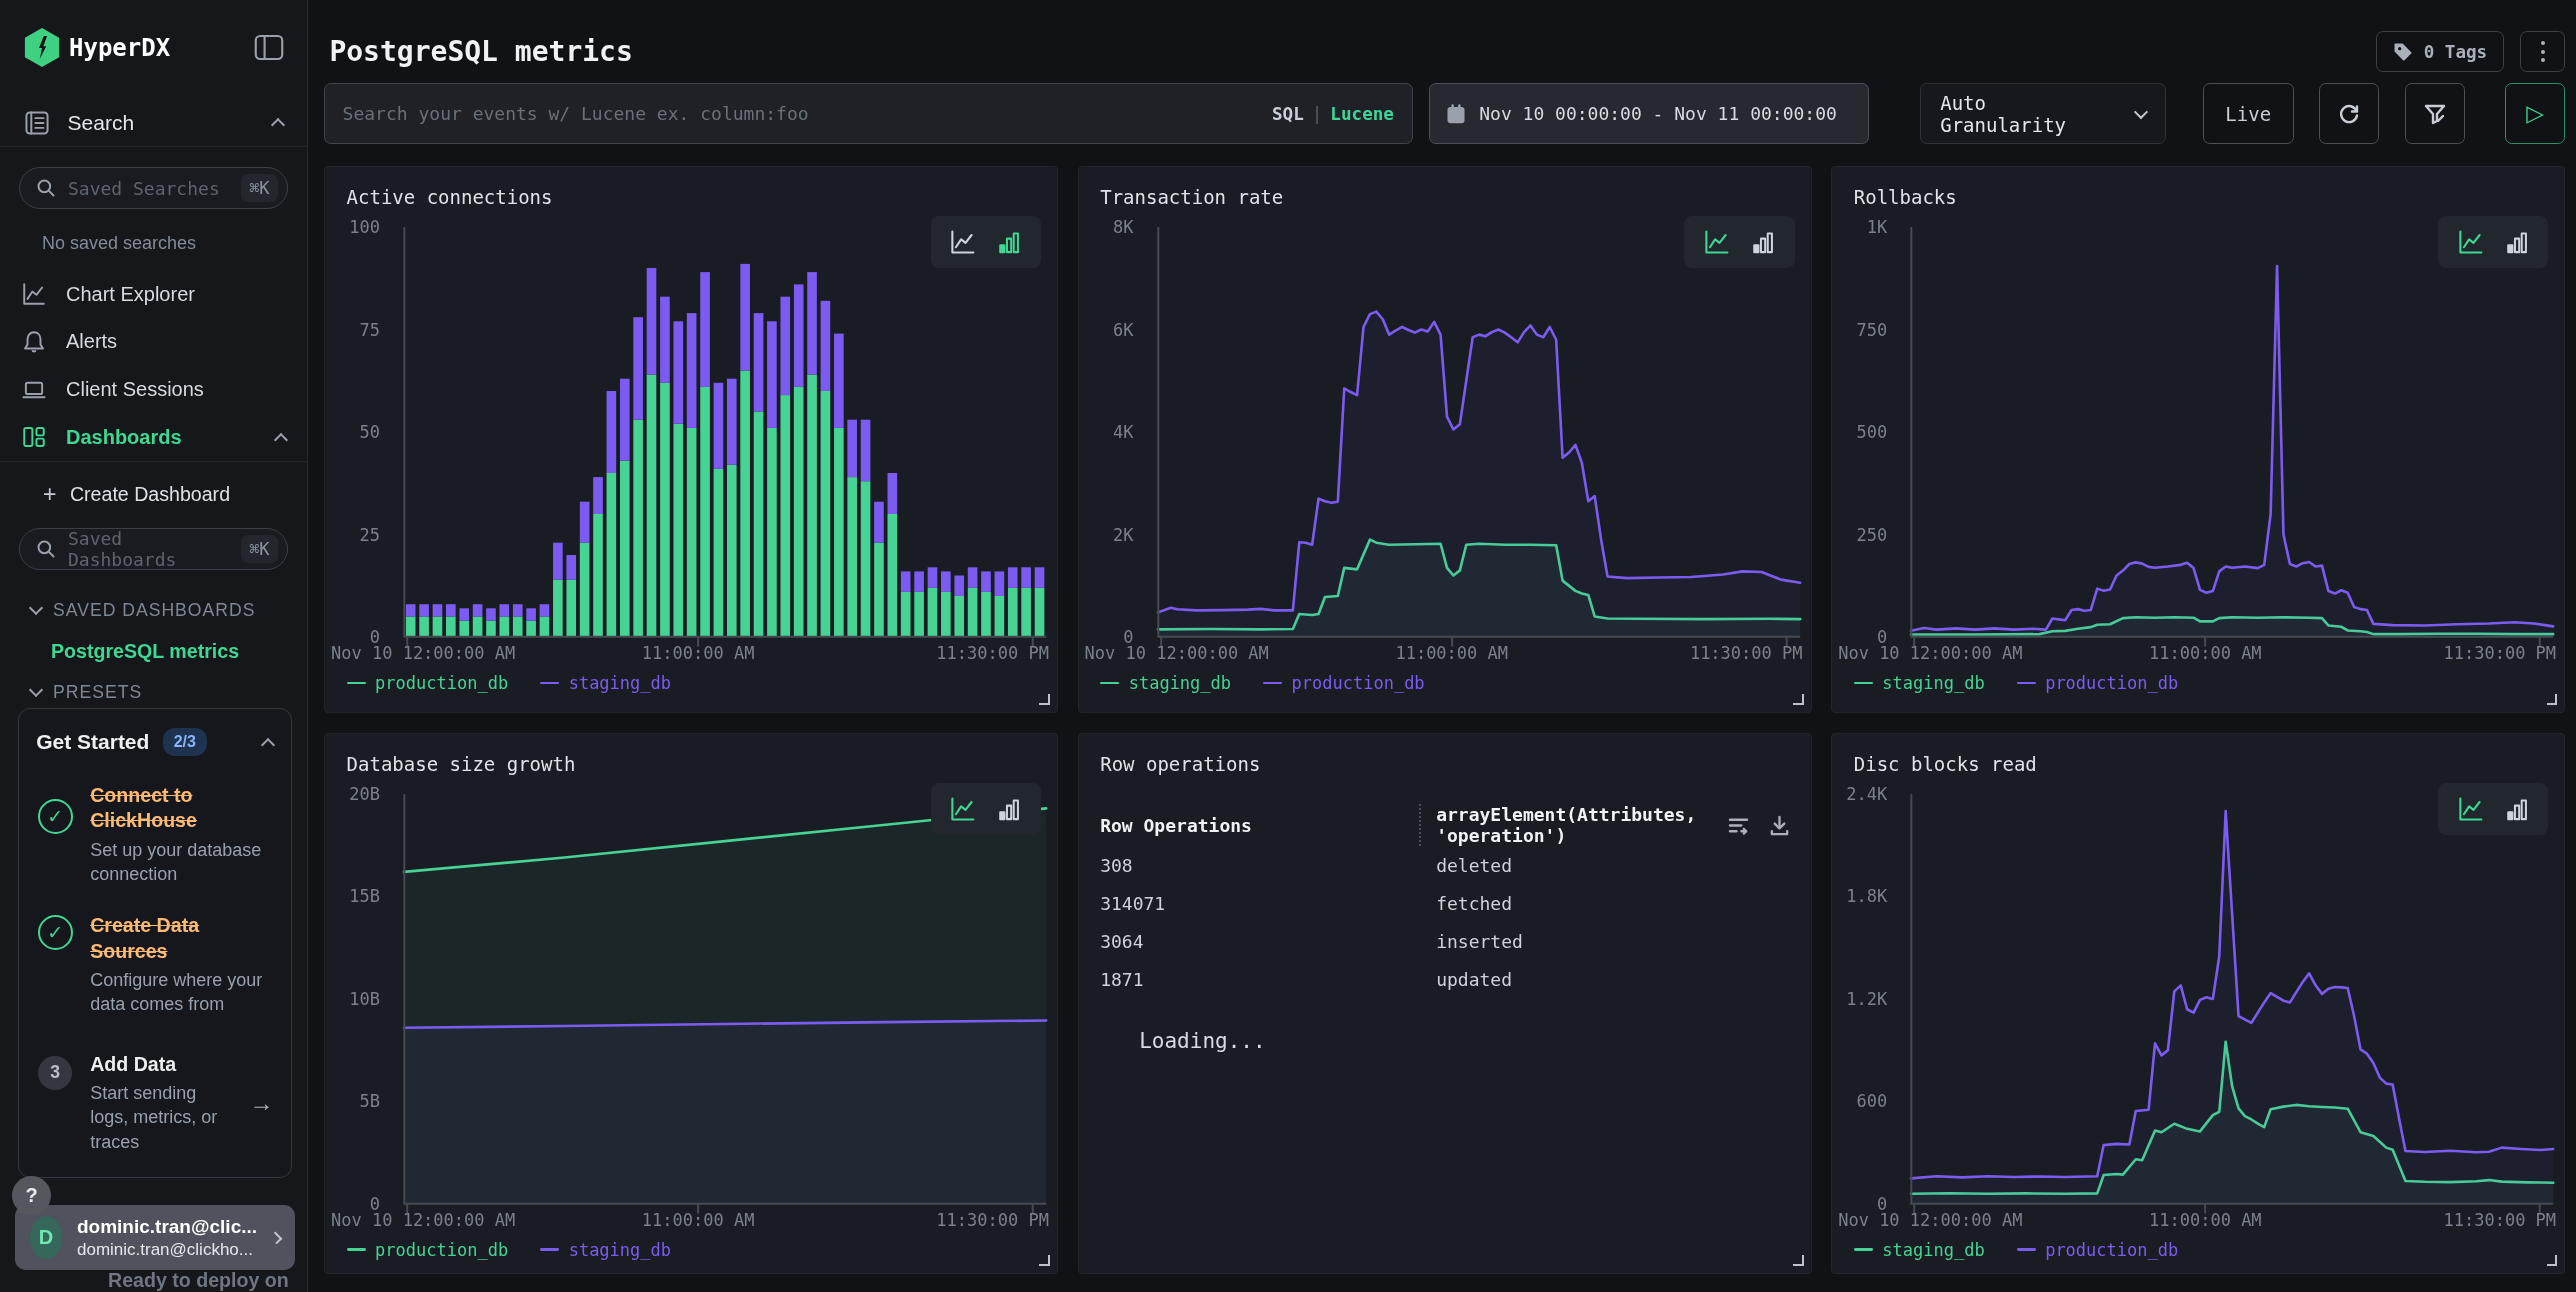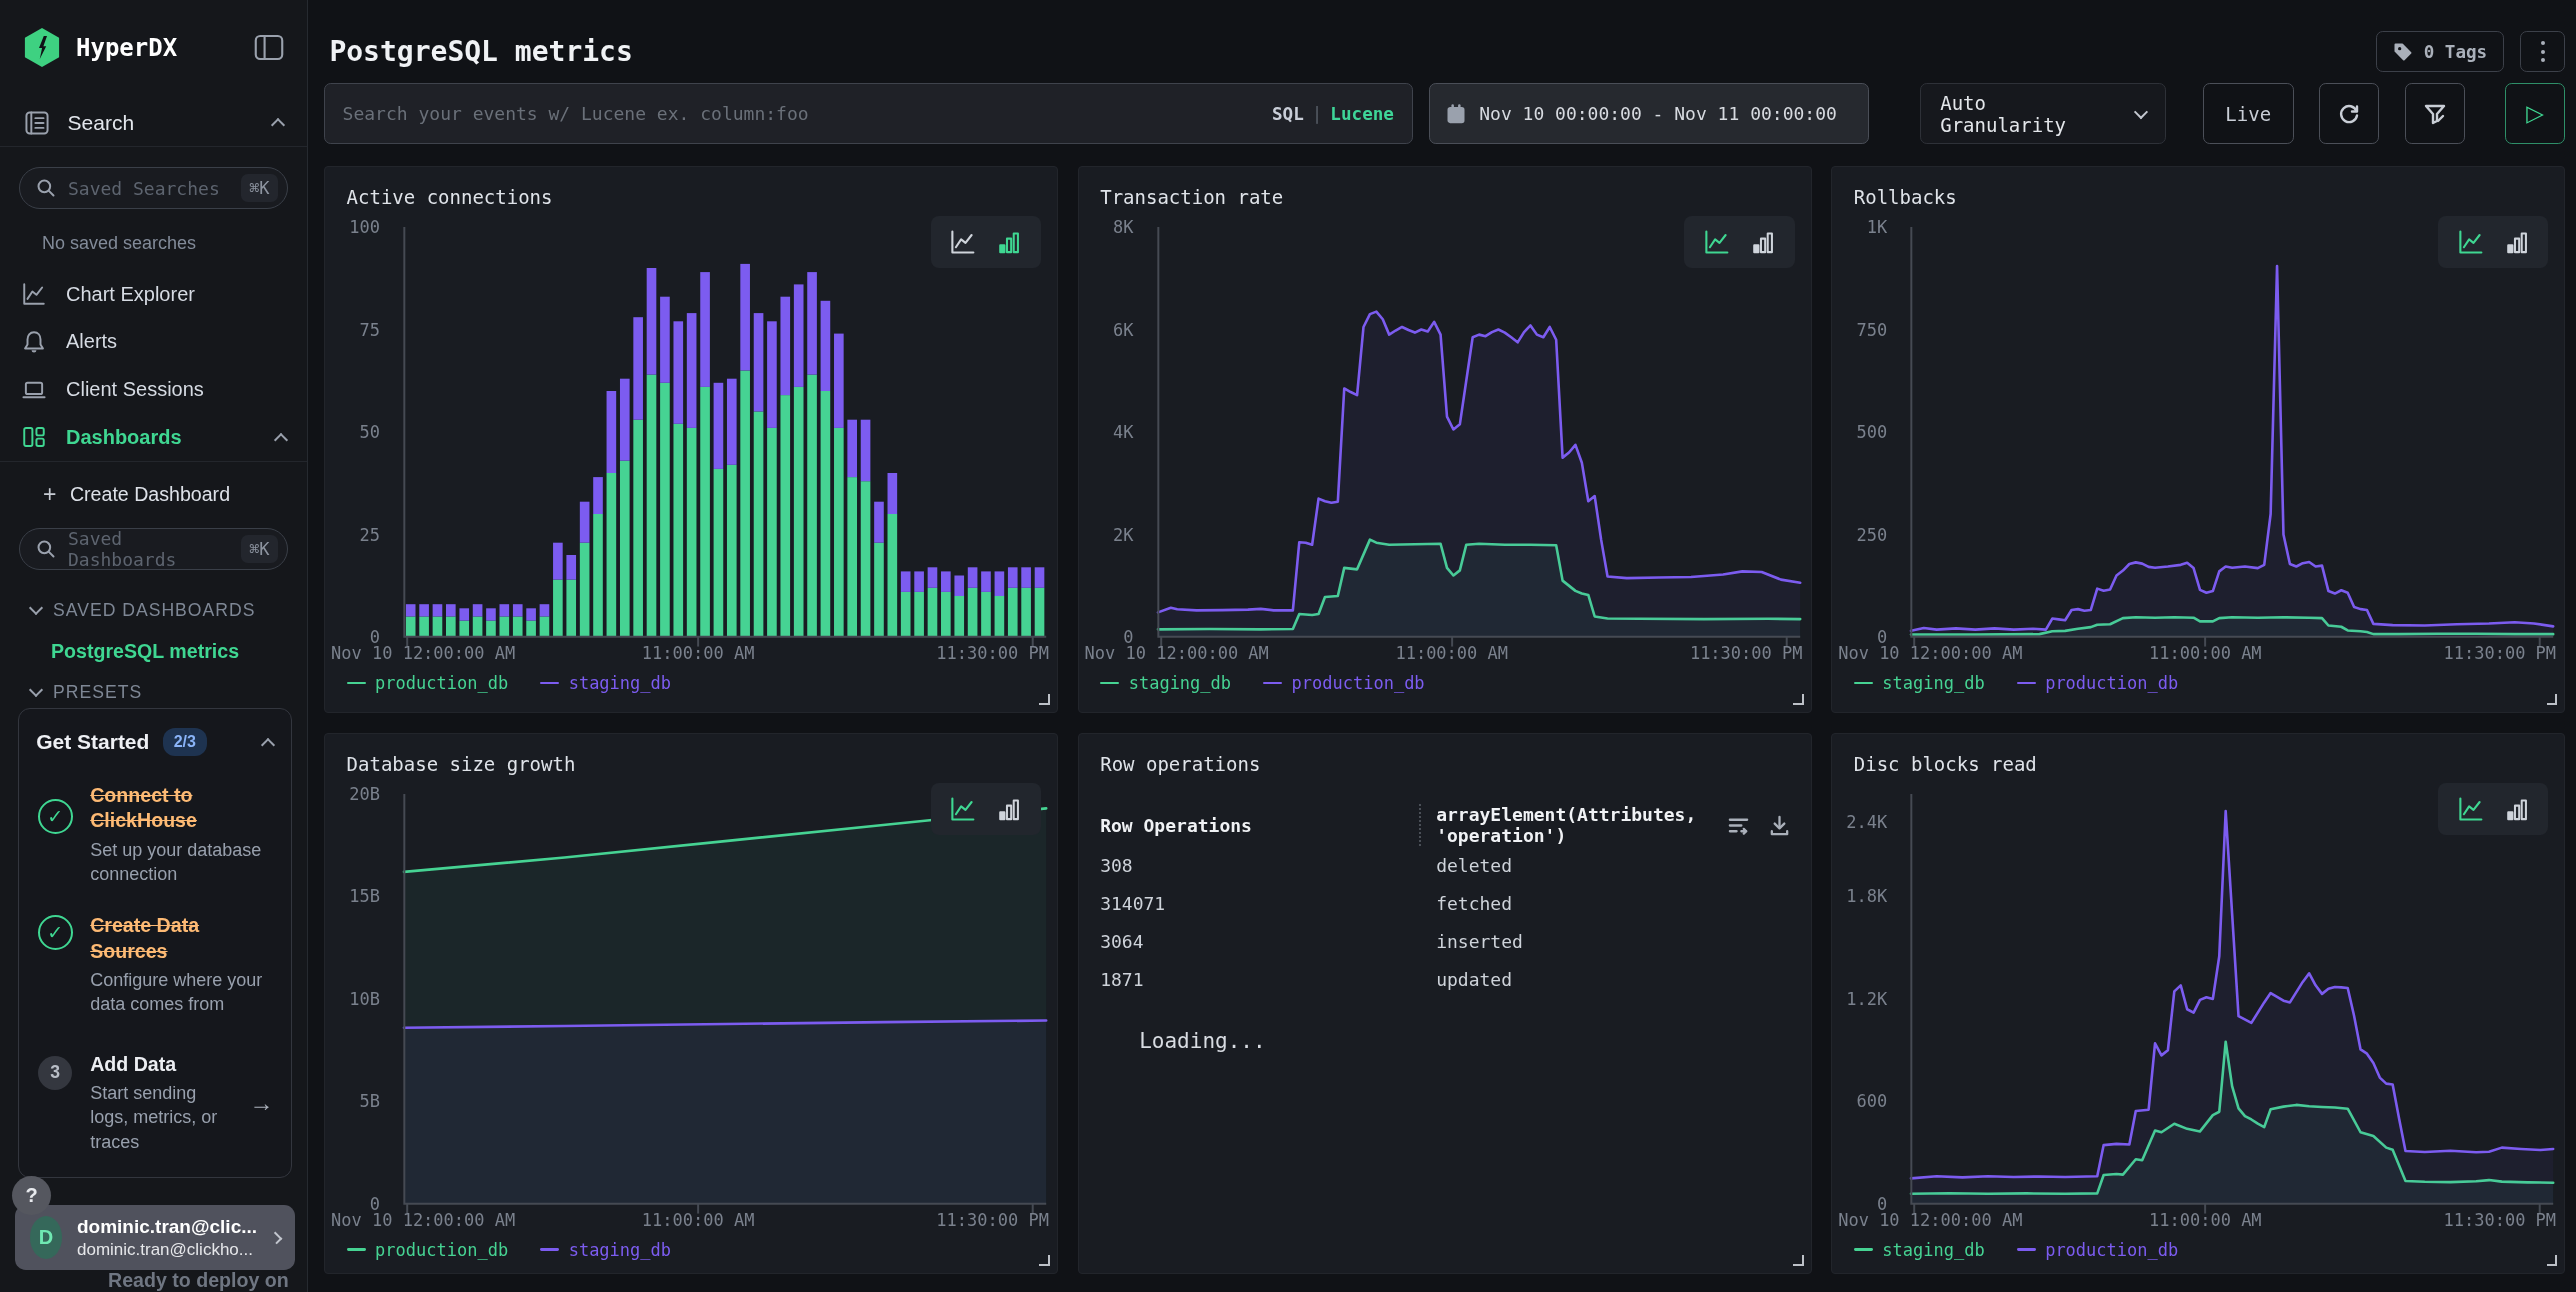--- a/index.html
+++ b/index.html
@@ -8,21 +8,21 @@
   .mono { font-family:"DejaVu Sans Mono", monospace; }
 
   
   .app { display:flex; width:2576px; height:1292px; }
   .sidebar { position:relative; width:308px; min-width:308px; height:100%;
     background:#15171b; border-right:0.7px solid #262a30; }
   .main { position:relative; flex:1; height:100%; background:#101216;
     padding:0 10.8px 0 16px; overflow:hidden; }
 
   
-  .logo-row { display:flex; align-items:center; gap:15px; padding:0 23px; margin-top:26px; height:43px; }
+  .logo-row { display:flex; align-items:center; gap:8px; padding:0 23px; margin-top:26px; height:43px; }
   .logo-hex { width:38px; height:39px; background:#3ed181;
     clip-path:polygon(50% 0,95% 25%,95% 75%,50% 100%,5% 75%,5% 25%); position:relative; }
   .logo-hex::after { content:""; position:absolute; left:16px; top:8px; width:8px; height:23px;
     background:#101216; clip-path:polygon(60% 0,100% 0,55% 45%,90% 45%,10% 100%,38% 52%,0 52%); }
   .brand { font-family:"DejaVu Sans Mono", monospace; font-weight:bold; font-size:24px; color:#fff; flex:1; }
   .nav-head { display:flex; align-items:center; gap:17.6px; padding:0 24px; height:45px; margin-top:31px; }
   .nav-head .lbl { flex:1; font-size:21px; color:#e2e6ec; }
   .divider { height:0.7px; background:#23262c; margin-top:1.4px; }
   .chev { width:10px; height:10px; border-right:2px solid #9aa1ad; border-bottom:2px solid #9aa1ad; display:inline-block; }
   .chev.up { transform:rotate(-135deg); margin-top:5.4px; }
@@ -696,21 +696,21 @@
               <path d="M5,4 V28 H29"></path>
               <polyline points="9,22 15,13 20,17 27,8"></polyline>
             </svg>
           <svg class="ico" width="27" height="28" viewBox="0 0 32 32" style="stroke:#cfd4db;">
               <rect x="5" y="20" width="5" height="8" fill="#cfd4db"></rect>
               <rect x="13" y="12" width="5" height="16"></rect>
               <rect x="21" y="6" width="5" height="22"></rect>
             </svg>
         </div>
         <div class="ylabels">
-            <div class="ytick" style="top: 0%; margin-top: 28px;">2.4K</div>
+            <div class="ytick" style="top: 0%;">2.4K</div>
             <div class="ytick" style="top: 25%;">1.8K</div>
             <div class="ytick" style="top: 50%;">1.2K</div>
             <div class="ytick" style="top: 75%; text-align: right;">600</div>
             <div class="ytick" style="top: 100%;">0</div>
           </div>
         <div class="plot">
             <svg viewBox="0 0 1000 600" preserveAspectRatio="none">
               <path d="M0.0,585.0 L60.0,584.3 L120.0,585.0 L180.0,584.5 L240.0,585.0 L290.0,584.5 L300.0,557.5 L320.0,556.0 L330.0,557.0 L350.0,534.5 L360.0,536.0 L380.0,492.5 L390.0,495.0 L410.0,482.5 L430.0,490.0 L450.0,493.8 L470.0,470.0 L480.0,465.0 L490.0,362.5 L500.0,427.5 L510.0,460.0 L520.0,471.3 L530.0,476.3 L540.0,482.5 L550.0,487.5 L560.0,461.3 L580.0,457.5 L600.0,455.0 L620.0,457.0 L640.0,458.0 L660.0,458.8 L680.0,460.5 L700.0,495.0 L720.0,500.5 L740.0,517.5 L750.0,520.5 L770.0,566.3 L800.0,567.5 L840.0,568.0 L880.0,566.8 L900.0,565.0 L920.0,567.3 L960.0,568.3 L1000.0,568.8 L1000,600 L0,600 Z" fill="#46d393" fill-opacity="0.06" stroke="none"></path>
               <path d="M0.0,585.0 L60.0,584.3 L120.0,585.0 L180.0,584.5 L240.0,585.0 L290.0,584.5 L300.0,557.5 L320.0,556.0 L330.0,557.0 L350.0,534.5 L360.0,536.0 L380.0,492.5 L390.0,495.0 L410.0,482.5 L430.0,490.0 L450.0,493.8 L470.0,470.0 L480.0,465.0 L490.0,362.5 L500.0,427.5 L510.0,460.0 L520.0,471.3 L530.0,476.3 L540.0,482.5 L550.0,487.5 L560.0,461.3 L580.0,457.5 L600.0,455.0 L620.0,457.0 L640.0,458.0 L660.0,458.8 L680.0,460.5 L700.0,495.0 L720.0,500.5 L740.0,517.5 L750.0,520.5 L770.0,566.3 L800.0,567.5 L840.0,568.0 L880.0,566.8 L900.0,565.0 L920.0,567.3 L960.0,568.3 L1000.0,568.8" fill="none" stroke="#46d393" stroke-width="2.6" vector-effect="non-scaling-stroke" stroke-linejoin="round" stroke-linecap="round"></path>
               <path d="M0.0,562.5 L40.0,559.5 L80.0,561.0 L120.0,559.3 L160.0,560.5 L200.0,559.8 L240.0,560.5 L290.0,559.5 L300.0,513.8 L320.0,512.0 L340.0,513.0 L350.0,463.8 L370.0,462.0 L380.0,365.0 L390.0,382.5 L400.0,375.0 L410.0,288.8 L420.0,280.0 L430.0,315.0 L440.0,320.0 L450.0,301.3 L460.0,297.5 L470.0,300.0 L480.0,237.5 L490.0,25.0 L500.0,175.0 L510.0,325.0 L530.0,335.0 L550.0,305.0 L560.0,291.3 L580.0,302.5 L590.0,305.0 L610.0,275.0 L620.0,262.5 L630.0,280.0 L640.0,292.5 L650.0,285.0 L660.0,282.5 L670.0,283.0 L680.0,283.8 L690.0,325.0 L700.0,373.8 L710.0,380.0 L720.0,393.8 L730.0,415.0 L740.0,423.8 L750.0,425.0 L760.0,475.0 L770.0,522.5 L800.0,523.8 L840.0,522.0 L880.0,524.3 L900.0,523.5 L920.0,517.5 L950.0,519.5 L980.0,521.0 L1000.0,519.5 L1000,600 L0,600 Z" fill="#7c5cf0" fill-opacity="0.06" stroke="none"></path>

